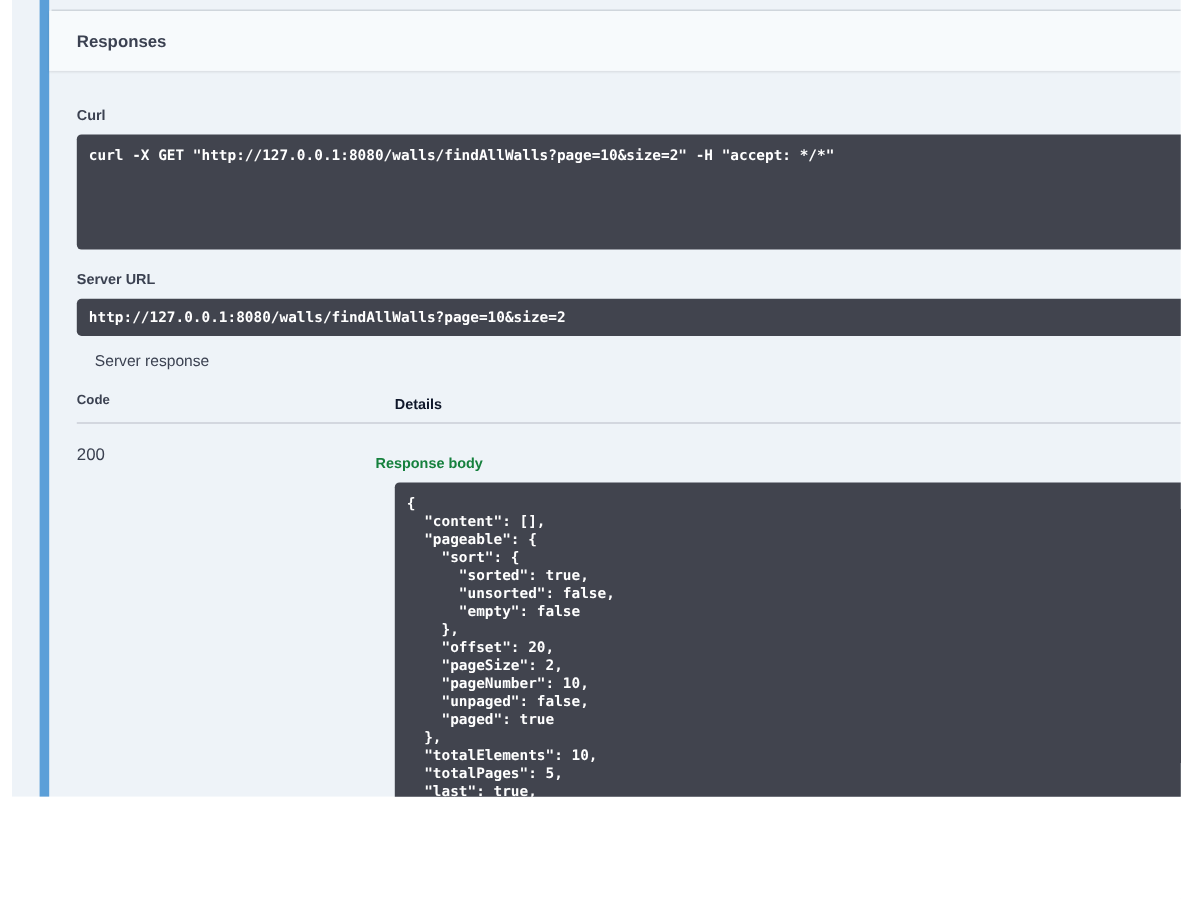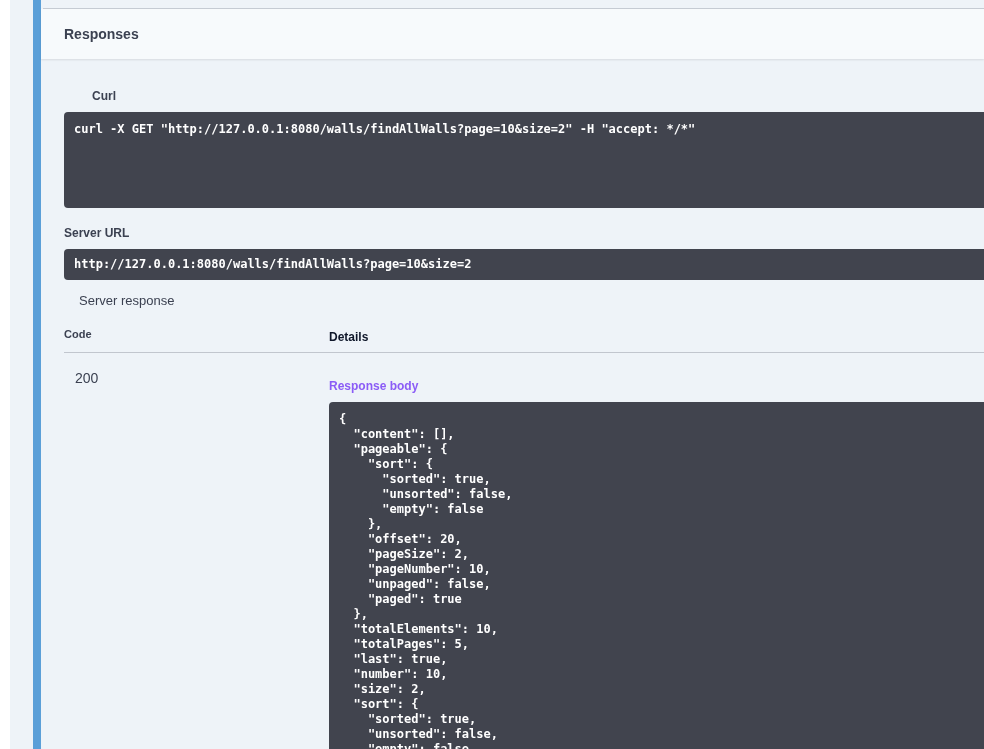--- a/index.html
+++ b/index.html
@@ -2,21 +2,21 @@
 <html><head>
 <meta charset="utf-8">
 <style>
   * { margin: 0; padding: 0; box-sizing: border-box; }
   html, body {
     width: 984px; height: 749px;
     overflow: hidden;
     background: #ffffff;
     font-family: "Liberation Sans", sans-serif;
   }
-  .page { position: relative; width: 984px; height: 749px; overflow: hidden; }
+  .page { position: relative; width: 984px; height: 664px; overflow: hidden; }
 
   
   .panel-bg {
     position: absolute; left: 10px; top: 0; bottom: 0; right: 0;
     background: #eef3f8;
   }
   
   .blue-bar {
     position: absolute; left: 33px; top: 0; bottom: 0; width: 8px;
     background: #5b9fd8;
@@ -32,21 +32,21 @@
     background: rgba(255,255,255,0.55);
     box-shadow: 0 1px 2px rgba(0,0,0,0.10);
     display: flex; align-items: center; padding-left: 23px;
   }
   .responses-title { font-size: 14px; font-weight: 700; color: #3b4151; }
 
   .label {
     position: absolute; left: 23px;
     font-size: 12px; font-weight: 700; color: #3b4151;
   }
-  .curl-label { top: 89px; margin-left: 28px; }
+  .curl-label { top: 89px; }
   .request-url-label { top: 226px; }
 
   .code-block {
     position: absolute; left: 23px; right: -6px;
     background: #41444e; border-radius: 4px;
     color: #ffffff;
     font-family: "DejaVu Sans Mono", monospace;
     font-size: 12px; font-weight: 600; line-height: 15px;
     white-space: pre; overflow: hidden;
   }
@@ -65,26 +65,26 @@
   .col-head-details {
     position: absolute; left: 288px; top: 330px;
     font-size: 12px; font-weight: 700; color: #0f172a;
   }
   .table-header-rule {
     position: absolute; left: 23px; right: 0; top: 352px; height: 1px;
     background: rgba(59,65,81,0.25);
   }
 
   .status-code {
-    position: absolute; left: 34px; top: 370px;
+    position: absolute; left: 23px; top: 370px;
     font-size: 14px; font-weight: 400; color: #3b4151;
   }
   .response-body-label {
-    position: absolute; left: 288px; top: 379px;
-    font-size: 12px; font-weight: 600; color: #8b5cf6;
+    position: absolute; left: 272px; top: 379px;
+    font-size: 12px; font-weight: 600; color: #15803d;
   }
   .body-block { left: 288px; top: 402px; height: 380px; padding: 10px; }
 </style>
 </head>
 <body>
 
 <div class="page">
   <div class="panel-bg"></div>
   <div class="blue-bar"></div>
 

